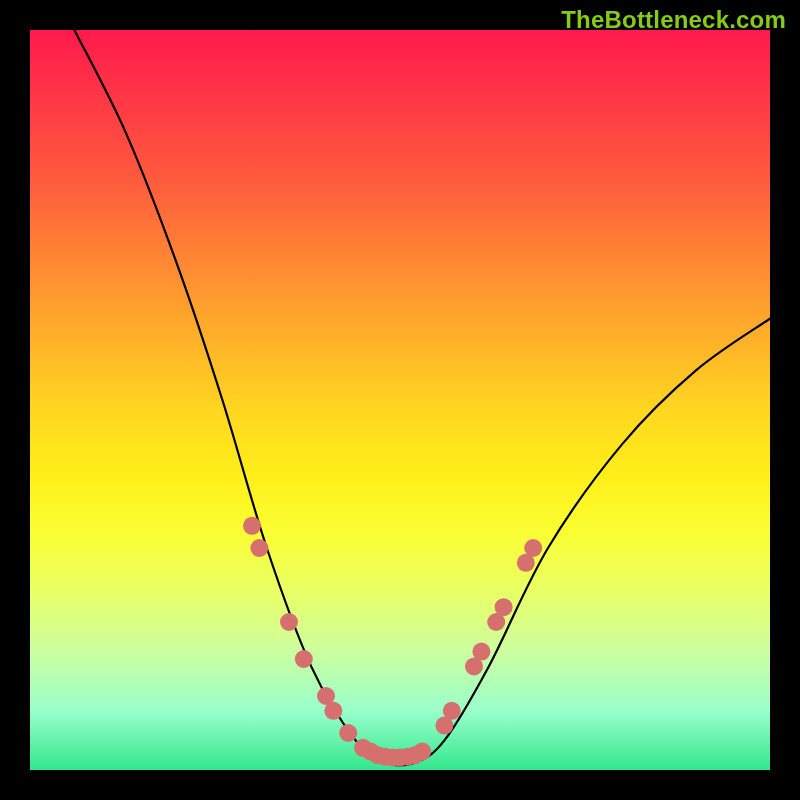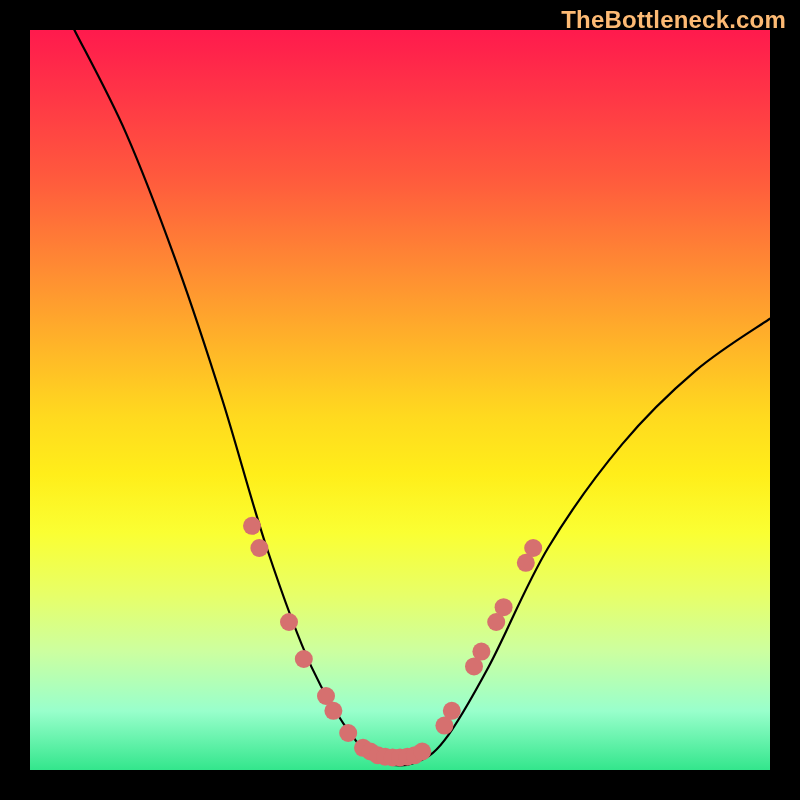--- a/index.html
+++ b/index.html
@@ -29,21 +29,21 @@
       #99ffcc 92%,
       #33e68c 100%);
   }
   .watermark {
     position: absolute;
     top: 6px;
     right: 14px;
     font-family: Arial, Helvetica, sans-serif;
     font-size: 24px;
     font-weight: 600;
-    color: #fdba74;
+    color: #84cc16;
     letter-spacing: 0.2px;
   }
   svg.curve {
     position: absolute;
     inset: 0;
     width: 740px;
     height: 740px;
   }
   .curve path {
     fill: none;

